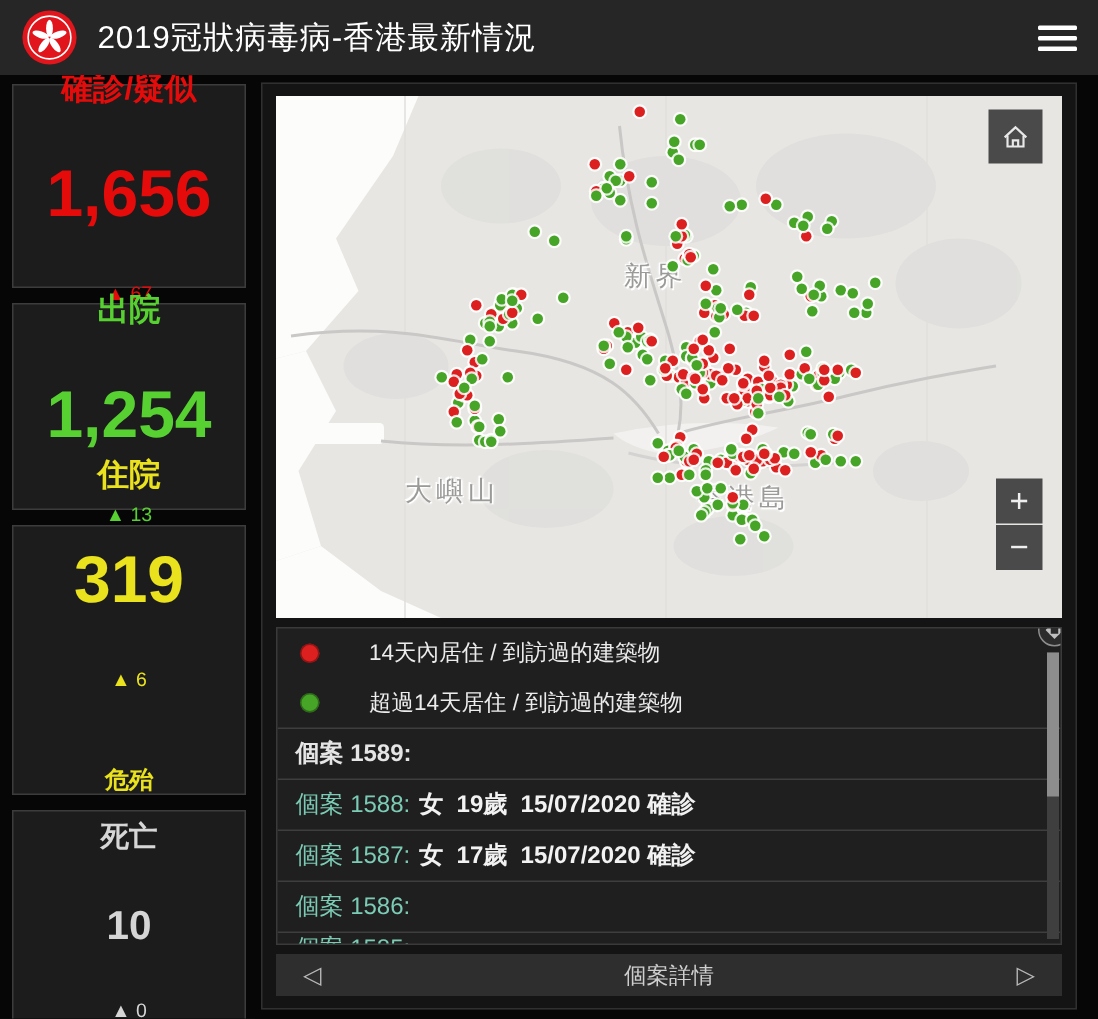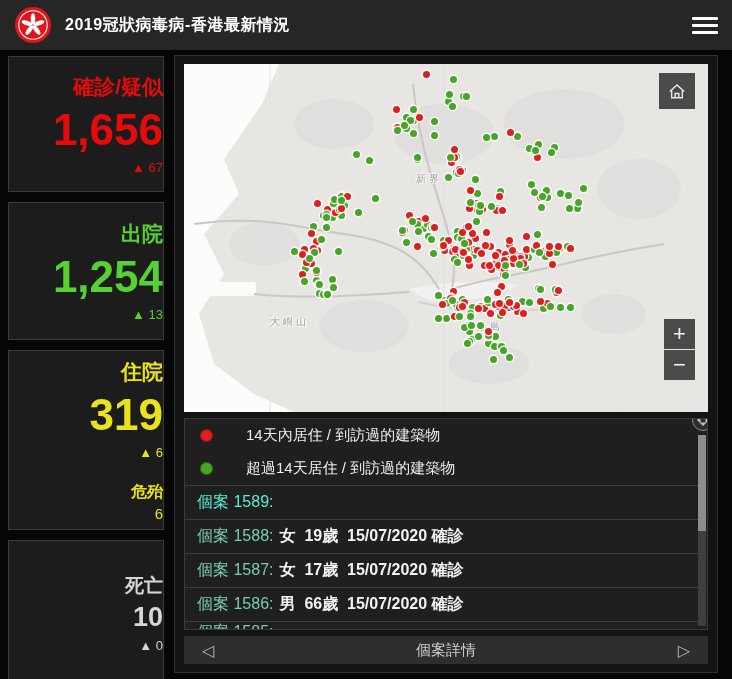--- a/index.html
+++ b/index.html
@@ -2,43 +2,43 @@
 <html><head>
 <meta charset="utf-8">
 <style>
   html,body{margin:0;padding:0;background:#060606;width:732px;height:679px;overflow:hidden;
     font-family:"Liberation Sans",sans-serif;-webkit-font-smoothing:antialiased;}
   .app{width:732px;height:679px;position:relative;}
 
   
   header{height:50px;background:#262626;display:flex;align-items:center;position:relative;}
   .logo{width:38px;height:38px;margin-left:14px;flex:0 0 auto;}
-  .app-title{color:#fff;font-size:16px;font-weight:700;margin:0 0 0 13px;letter-spacing:.5px;}
+  .app-title{color:#fff;font-size:21px;font-weight:400;margin:0 0 0 13px;letter-spacing:.5px;}
   .menu-btn{position:absolute;right:14px;top:13px;width:26px;height:24px;background:none;border:none;cursor:pointer;padding:0;}
   .menu-btn span{display:block;height:3px;background:#fff;margin:4px 0;border-radius:1px;}
 
   
   .content{display:flex;padding:5px 14px 4px 8px;gap:10px;}
   aside{width:156px;flex:0 0 auto;display:flex;flex-direction:column;gap:10px;padding-top:1px;}
   .card{background:#1c1c1c;border:1px solid #3c3c3c;display:flex;flex-direction:column;
-        align-items:flex-end;justify-content:center;text-align:center;}
+        align-items:center;justify-content:center;text-align:center;gap:28px;}
   .stat-label{font-size:21px;font-weight:700;}
   .stat-value{font-size:44px;font-weight:700;line-height:1.05;margin-top:6px;}
   .stat-delta{font-size:13px;margin-top:6px;}
   .stat-sub{margin-top:22px;font-size:16px;font-weight:700;}
   .stat-subval{font-size:15px;margin-top:2px;}
   .card.small .stat-label{font-size:19px;}
   .card.small .stat-value{font-size:27px;margin-top:4px;}
 
   
   .panel{flex:1;background:#141414;border:1px solid #303030;height:618px;box-sizing:border-box;
          padding:8px 9px;display:flex;flex-direction:column;}
   .map{position:relative;height:348px;background:#e7e6e3;overflow:hidden;flex:0 0 auto;}
   .map svg.terrain{position:absolute;left:0;top:0;z-index:0;}
-  .map-label{position:absolute;z-index:1;color:#9a9a98;font-size:10px;letter-spacing:3px;
+  .map-label{position:absolute;z-index:1;color:#9a9a98;font-size:18px;letter-spacing:3px;
     text-shadow:0 0 3px #fff,0 0 3px #fff,1px 1px 0 #fff,-1px -1px 0 #fff;white-space:nowrap;}
   #dots{position:absolute;inset:0;z-index:2;}
   .dot{position:absolute;width:7px;height:7px;border-radius:50%;box-shadow:0 0 0 1.5px rgba(255,255,255,.85);}
   .map-ctrl{position:absolute;z-index:3;background:#4a4a4a;border:none;color:#efefef;cursor:pointer;
     display:flex;align-items:center;justify-content:center;}
   .home-btn{top:9px;right:13px;width:36px;height:36px;}
   .zoom-box{position:absolute;z-index:3;right:13px;bottom:32px;display:flex;flex-direction:column;gap:1px;}
   .zoom-btn{position:static;width:31px;height:30px;font-size:22px;font-weight:400;line-height:1;}
   .attribution{position:absolute;z-index:3;right:3px;bottom:3px;background:rgba(255,255,255,.78);
     color:#959595;font-size:14px;padding:3px 9px;white-space:nowrap;}
@@ -530,33 +530,32 @@
               <span class="legend-dot" style="background: rgb(220, 31, 31);"></span>
               <span class="legend-text">14天內居住 / 到訪過的建築物</span>
             </div>
             <div class="legend-row">
               <span class="legend-dot" style="background: rgb(70, 164, 38);"></span>
               <span class="legend-text">超過14天居住 / 到訪過的建築物</span>
             </div>
           </div>
         <div id="case-rows">
             <div class="case-row">
-              <span class="case-id" style="color: #5eead4;">個案 1589:</span>
+              <span class="case-id" style="color: #e5e5e5; font-weight: bold;">個案 1589:</span>
             </div>
             <div class="case-row">
               <span class="case-id" style="color: rgb(123, 203, 181);">個案 1588:</span>
               <span class="case-detail">女  19歲  15/07/2020 確診</span>
             </div>
             <div class="case-row">
               <span class="case-id" style="color: rgb(123, 203, 181);">個案 1587:</span>
               <span class="case-detail">女  17歲  15/07/2020 確診</span>
             </div>
             <div class="case-row">
               <span class="case-id" style="color: rgb(123, 203, 181);">個案 1586:</span>
-              <span class="case-detail">男  66歲  15/07/2020 確診</span>
             </div>
             <div class="case-row partial">
               <span class="case-id" style="color: rgb(123, 203, 181);">個案 1585:</span>
               <span class="case-detail"></span>
             </div>
           </div>
         <div class="scroll-track">
           <div class="scroll-thumb"></div>
         </div>
         <button class="collapse-btn" title="collapse">

